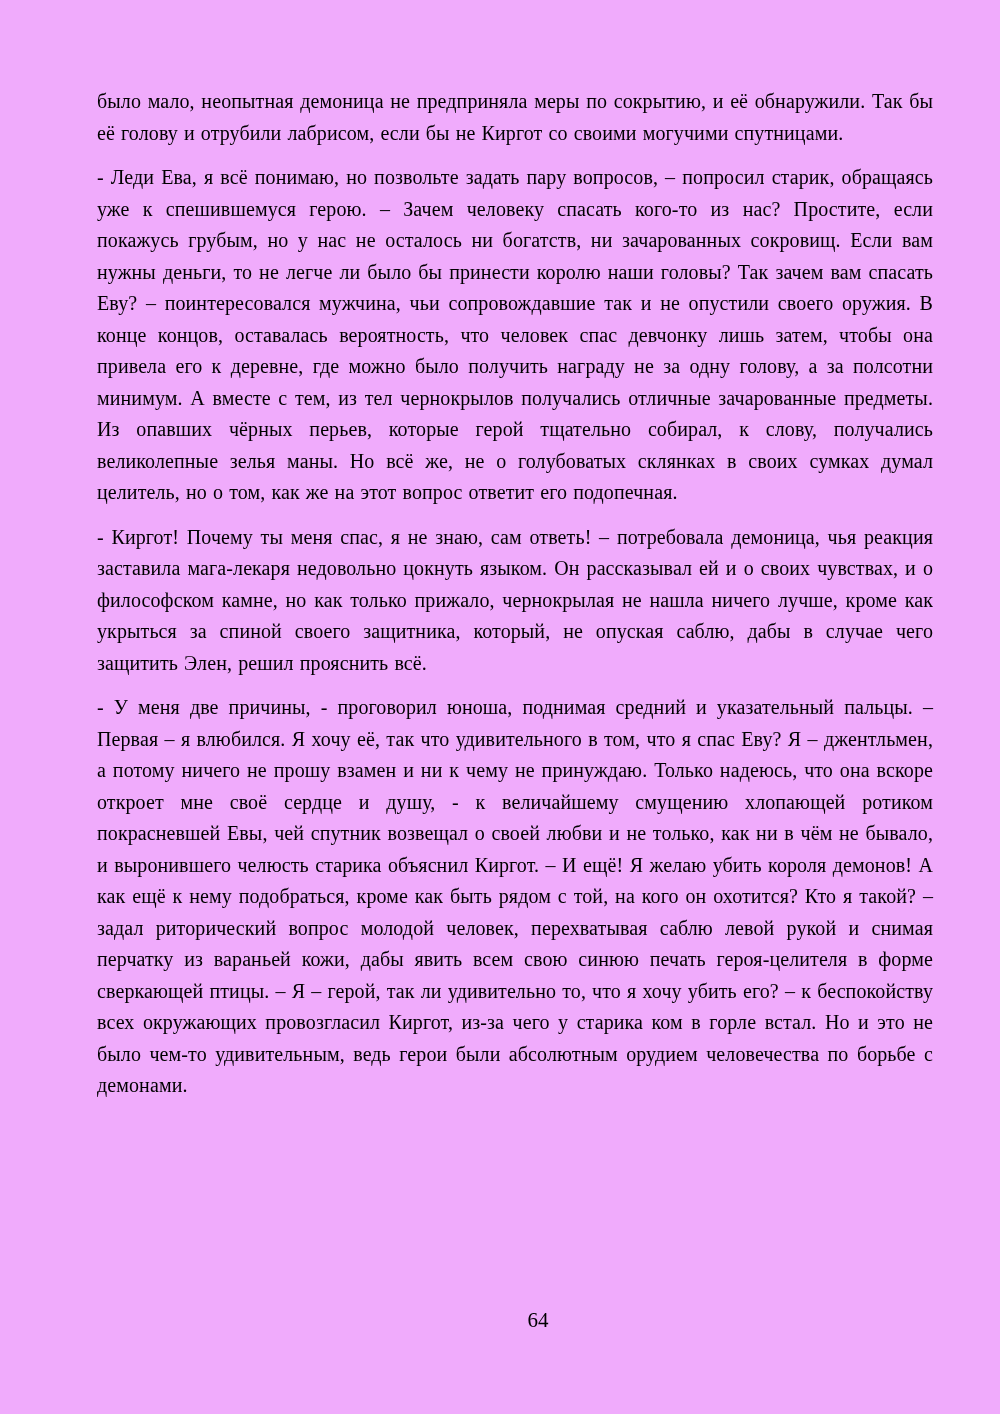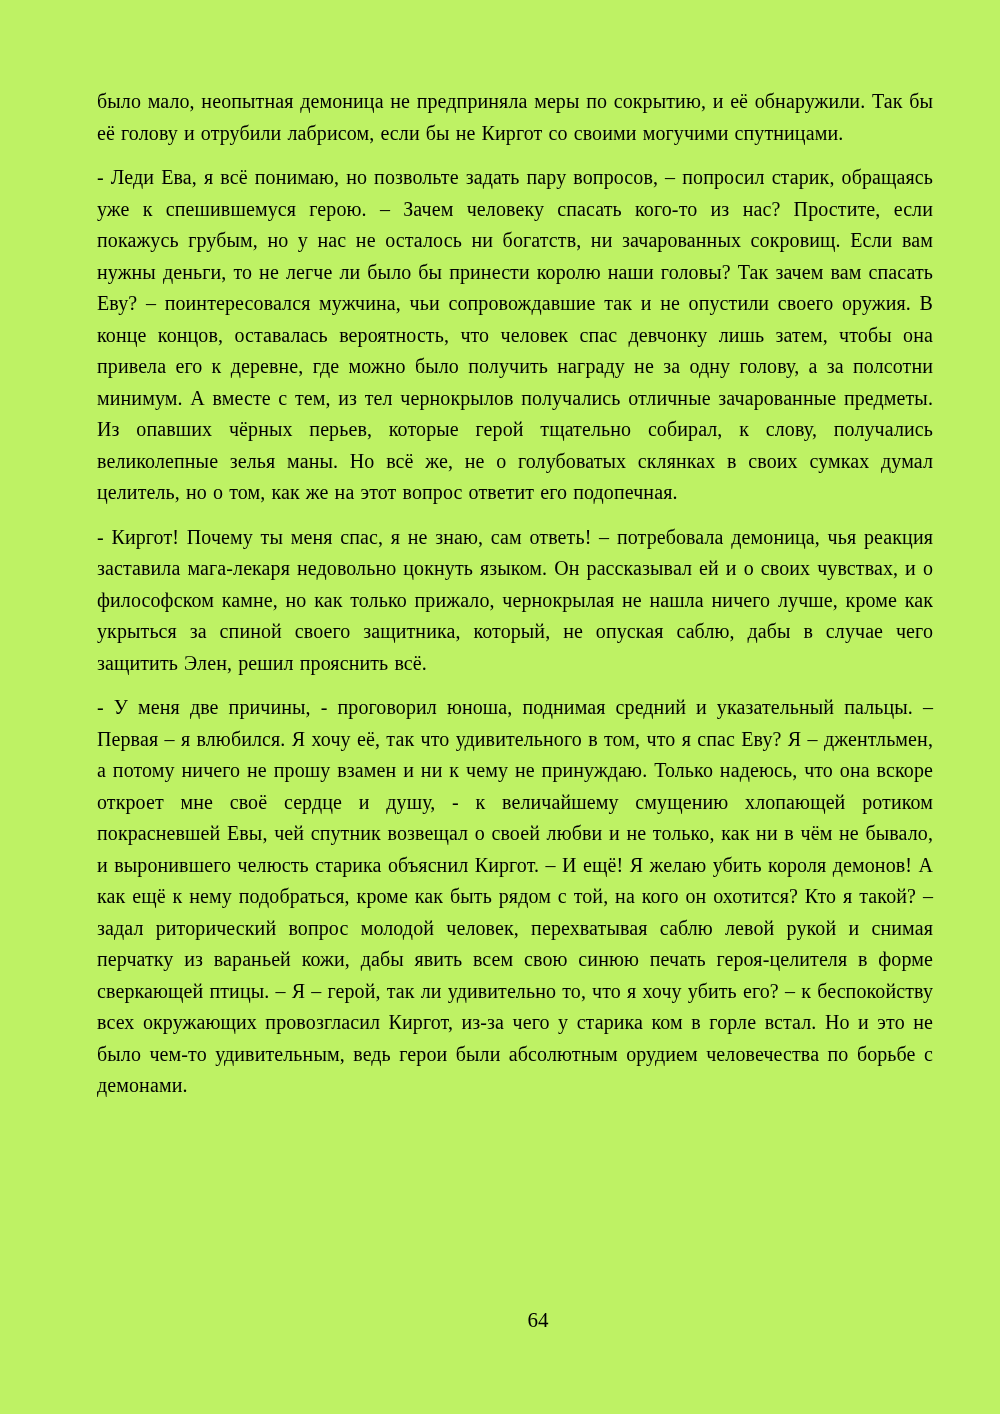--- a/index.html
+++ b/index.html
@@ -4,21 +4,21 @@
 <style>
   html, body {
     margin: 0;
     padding: 0;
     background: #ffffff;
   }
   .page {
     position: relative;
     width: 1000px;
     height: 1414px;
-    background: #bef264;
+    background: #f0abfc;
     color: #000000;
     font-family: "Liberation Serif", "DejaVu Serif", serif;
     overflow: hidden;
   }
   .text-block {
     position: absolute;
     left: 97px;
     top: 86px;
     width: 836px;
   }

